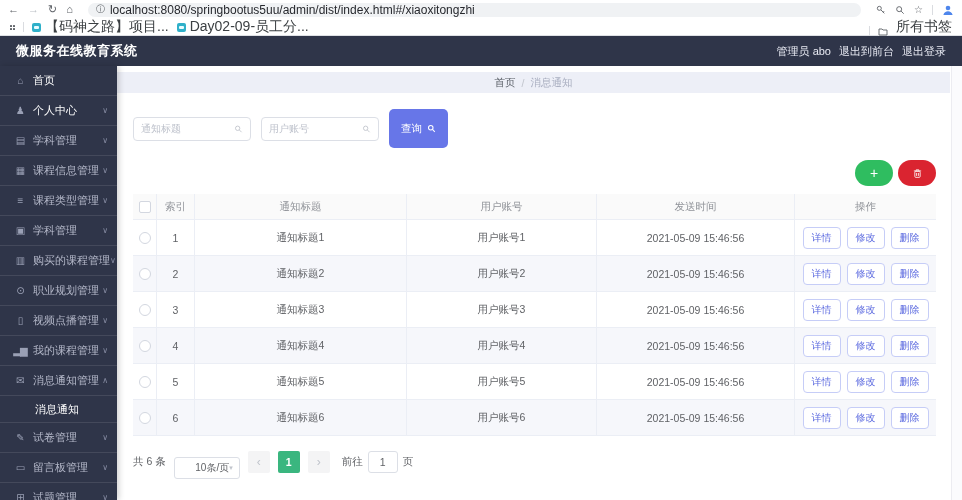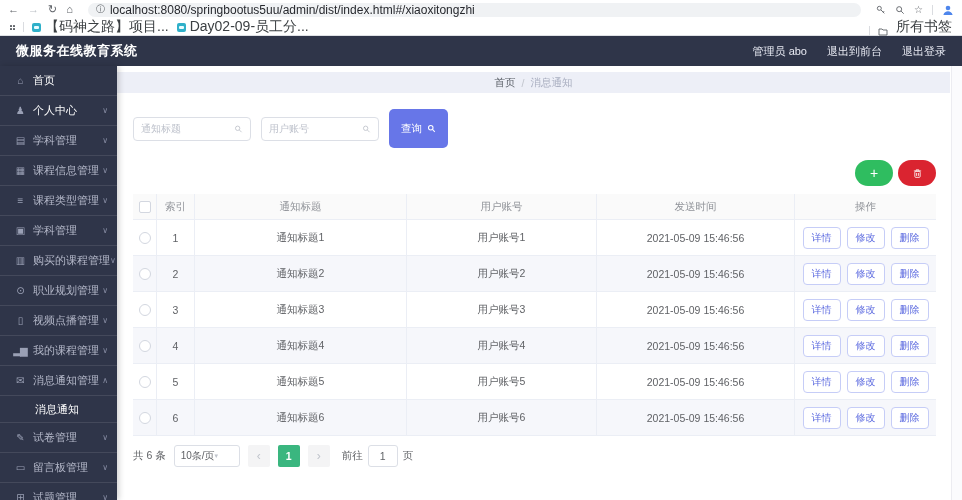--- a/index.html
+++ b/index.html
@@ -27,21 +27,21 @@
   .bm { display:flex; align-items:center; gap:4px; white-space:nowrap; }
   .fav { width:9px; height:9px; border-radius:2px; background:#2fb0c9; position:relative; }
   .fav:after { content:""; position:absolute; left:2px; top:3px; width:5px; height:3px;
     background:#eafcff; border-radius:1px; }
   .bm-right { margin-left:auto; display:flex; align-items:flex-end; gap:8px; color:#3c4043; }
 
   
   .app-header { height:30px; background:#2f3549; display:flex; align-items:center;
     padding:0 16px; color:#fff; flex:0 0 auto; }
   .app-title { font-size:13px; font-weight:bold; letter-spacing:0.5px; }
-  .h-links { margin-left:auto; display:flex; gap:20px;justify-content:center; }
+  .h-links { margin-left:auto; display:flex; gap:8px;justify-content:center; }
   .hlink { font-size:11px; color:#e8eaf3; cursor:default; }
 
   
   .app-body { flex:1; display:flex; min-height:0; }
   .sidebar { width:117px; background:#2f3549; overflow:hidden; flex:0 0 auto;
     box-shadow:2px 0 6px rgba(0,0,0,0.18); z-index:2; }
   .s-item { height:30px; display:flex; align-items:center; padding:0 9px 0 13px;
     border-bottom:1px solid rgba(255,255,255,0.10); cursor:default; }
   .s-ic { width:14px; font-size:10px; color:#9aa0b5; margin-right:6px; text-align:center;
     flex:0 0 auto; letter-spacing:-1px; }
@@ -100,22 +100,22 @@
   .cb { width:12px; height:12px; border:1px solid #d3d7e0; border-radius:50%;
     background:#fff; display:inline-block; cursor:pointer; }
   .cb.sq { border-radius:2px; }
   .op { padding:3px 8px; border:1px solid #c6cdf7; border-radius:4px; background:#fff;
     color:#5d6be0; font-size:10px; font-family:inherit; cursor:pointer; }
 
   
   .pagination { display:flex; align-items:center; gap:8px; margin:9px 0 0 16px;
     font-size:10.5px; color:#606266; }
   .pg-select { width:66px; height:22px; border:1px solid #dcdfe6; border-radius:3px;
-    display:flex; align-items:center; justify-content:flex-start; padding:0 6px;
-    font-size:10px; color:#606266; cursor:pointer; }
+    display:flex; align-items:center; justify-content:flex-end; padding:0 6px;
+    font-size:10px; color:#606266; cursor:pointer;margin-top:12px; }
   .pg-select .arr { font-size:7px; color:#c0c4cc; }
   .pg-btn { width:22px; height:22px; border-radius:2px; background:#f4f4f5; color:#c0c4cc;
     display:flex; align-items:center; justify-content:center; font-size:12px; cursor:pointer; }
   .pg-page { width:22px; height:22px; border-radius:2px; background:#3ab67f; color:#fff;
     display:flex; align-items:center; justify-content:center; font-size:10.5px;
     font-weight:bold; cursor:pointer; }
   .pg-goto { display:flex; align-items:center; gap:5px; margin-left:4px; }
   .pg-goto input { width:30px; height:22px; border:1px solid #dcdfe6; border-radius:3px;
     text-align:center; font-size:10.5px; color:#606266; outline:none; font-family:inherit; }
 </style>

